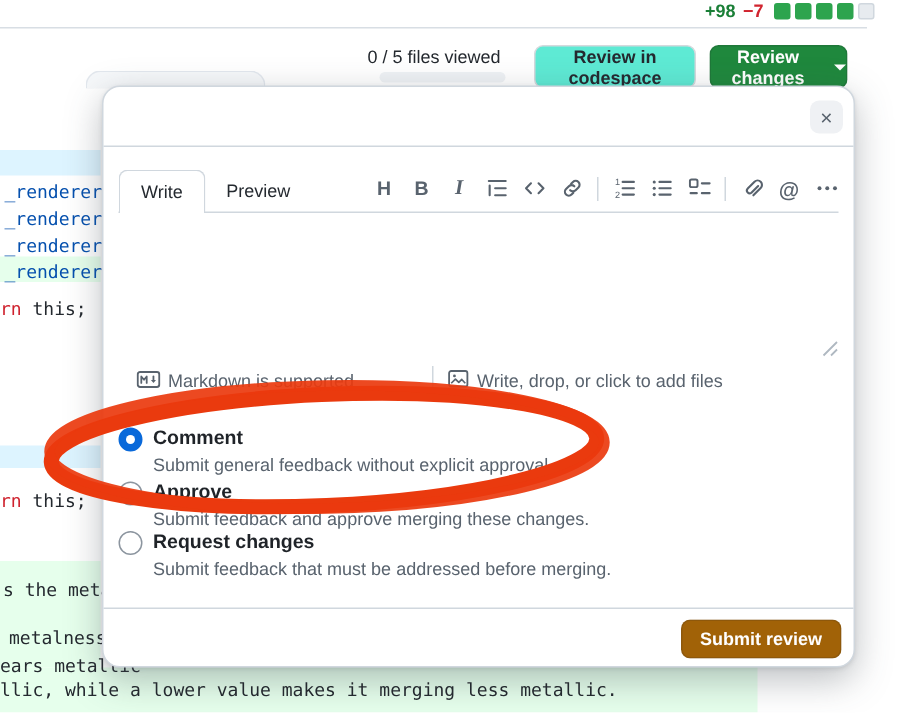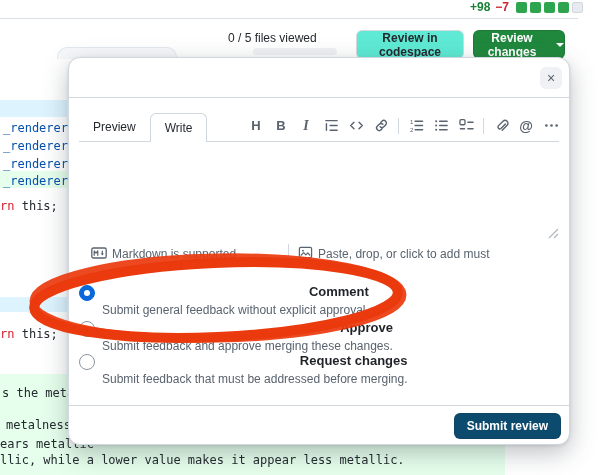--- a/index.html
+++ b/index.html
@@ -12,21 +12,21 @@
   .diffstat { position: absolute; left: 470px; top: 0; display: flex; align-items: center; gap: 3px;
               font-size: 12px; font-weight: bold; }
   .diffstat .add { color: #1a7f37; margin-right: 2px; }
   .diffstat .del { color: #d1242f; margin-right: 4px; }
   .sq { width: 11px; height: 11px; border-radius: 2px; display: inline-block; }
   .sq.g { background: #2da44e; }
   .sq.e { background: #e7ebef; border: 1px solid #d0d7de; }
   .fileheader-sliver { position: absolute; left: 57px; top: 47px; width: 120px; height: 12px;
                        background: #f6f8fa; border: 1px solid #e3e8ee; border-bottom: none;
                        border-radius: 10px 10px 0 0; z-index: 1; }
-  .files-viewed { position: absolute; left: 228px; top: 31px; font-size: 12px; color: #24292f; z-index: 2; }
+  .files-viewed { position: absolute; left: 245px; top: 31px; font-size: 12px; color: #24292f; z-index: 2; }
   .progress { position: absolute; left: 253px; top: 48px; width: 84px; height: 7px;
               background: #eff2f5; border-radius: 4px; z-index: 2; }
   .btn { display: flex; align-items: center; justify-content: center; gap: 6px;
          font-size: 12px; font-weight: 600; border-radius: 6px; cursor: pointer; z-index: 2; }
   .btn-codespace { position: absolute; left: 356px; top: 30px; width: 108px; height: 29px;
                    background: #5eead4; border: 1px solid #d5d9dd; color: #24292f; }
   .btn-review-changes { position: absolute; left: 473px; top: 30px; width: 92px; height: 29px;
                         background: #1f883d; border: 1px solid rgba(31,35,40,0.15); color: #fff; }
   .caret-down { width: 0; height: 0; border-left: 4px solid transparent; border-right: 4px solid transparent;
                 border-top: 4px solid #fff; margin-top: 1px; }
@@ -77,26 +77,26 @@
   .hints-div { width: 1px; height: 20px; background: #d0d7de; margin: 0 9px 0 52px; }
 
   .option { position: absolute; left: 10px; right: 16px; display: flex; cursor: pointer; }
   .opt1 { top: 226px; } .opt2 { top: 262px; } .opt3 { top: 295px; }
   .radio { width: 16px; height: 16px; border-radius: 50%; flex: none; margin-top: 1px;
            border: 1px solid #8c959f; background: #fff; position: relative; }
   .radio.checked { border-color: #0969da; background: #0969da; }
   .radio.checked::after { content: ""; position: absolute; left: 4px; top: 4px; width: 6px; height: 6px;
                           border-radius: 50%; background: #fff; }
   .opt-text { margin-left: 7px; }
-  .opt-label { font-size: 13px; font-weight: 600; color: #1f2328; line-height: 16px; text-align: right; }
+  .opt-label { font-size: 13px; font-weight: 600; color: #1f2328; line-height: 16px; }
   .opt-desc { font-size: 12px; color: #59636e; margin-top: 3px; line-height: 15px; }
 
   .dlg-divider { position: absolute; left: 0; right: 0; top: 347px; height: 1px; background: #d0d7de; }
   .btn-submit { position: absolute; right: 8px; top: 355px; height: 26px; padding: 0 12px;
-                background: #0c4a6e; border: 1px solid rgba(31,35,40,0.15); border-radius: 6px;
+                background: #a16207; border: 1px solid rgba(31,35,40,0.15); border-radius: 6px;
                 color: #fff; font-size: 12px; font-weight: 600; cursor: pointer; }
 
   .annotation { position: absolute; left: 18px; top: 248px; z-index: 9; pointer-events: none; }
 </style>
 </head>
 <body>
 
 <div class="canvas">
 
   <div class="diffstat">
@@ -129,30 +129,30 @@
   <div class="codeline mono" style="left:3px;top:157px;">_renderer._</div>
   <div class="codeline mono" style="left:3px;top:174px;">_renderer._</div>
   <div class="codeline mono dark" style="left:0;top:199px;"><span class="kw">rn</span><span> this;</span></div>
   <div class="hl-blue" style="top:297px;height:15px;"></div>
   <div class="codeline mono dark" style="left:0;top:327px;"><span class="kw">rn</span><span> this;</span></div>
   <div class="hl-green" style="top:374px;height:71px;width:67px;"></div>
   <div class="hl-green" style="top:445px;height:30px;width:505px;"></div>
   <div class="codeline mono dark" style="left:2px;top:386px;">s the metaln</div>
   <div class="codeline mono dark" style="left:6px;top:418px;">metalness p</div>
   <div class="codeline mono dark" style="left:0;top:437px;">ears metallic</div>
-  <div class="codeline mono dark" style="left:0;top:453px;z-index:6;">llic, while a lower value makes it appear less metallic.</div>
+  <div class="codeline mono dark" style="left:0;top:453px;z-index:6;">llic, while a lower value makes it merging less metallic.</div>
 
   <div class="dialog">
     <div class="dlg-header">
       <button class="dlg-close"><span>×</span></button>
     </div>
 
     <div class="tabs-row">
+      <div class="tab active">Write</div>
       <div class="tab">Preview</div>
-      <div class="tab active">Write</div>
       <div class="toolbar">
         <span class="tb-ic glyph">H</span>
         <span class="tb-ic glyph">B</span>
         <span class="tb-ic glyph it">I</span>
         <span class="tb-ic">
           <svg width="15" height="15" viewBox="0 0 16 16">
               <path d="M2 2.8h12M6.5 8h7.5M6.5 13h7.5M2.6 6v7" stroke="#59636e" stroke-width="1.5" fill="none" stroke-linecap="round"></path>
             </svg>
         </span>
         <span class="tb-ic">
@@ -224,21 +224,21 @@
       </span>
       <span class="hints-div"></span>
       <span class="hint">
         <span>
           <svg width="15" height="15" viewBox="0 0 16 16">
               <rect x="1.5" y="2.5" width="13" height="11" rx="1.5" stroke="#59636e" stroke-width="1.3" fill="none"></rect>
               <circle cx="5.3" cy="6" r="1" fill="#59636e"></circle>
               <path d="M3 11.2l3-3 2.4 2.4 2.1-2.1 2.5 2.7" stroke="#59636e" stroke-width="1.2" fill="none" stroke-linejoin="round"></path>
             </svg>
         </span>
-        <span>Paste, drop, or click to add must</span>
+        <span>Write, drop, or click to add files</span>
       </span>
     </div>
 
     <div class="option opt1">
       <span class="radio checked"></span>
       <span class="opt-text">
         <div class="opt-label">Comment</div>
         <div class="opt-desc">Submit general feedback without explicit approval.</div>
       </span>
     </div>

